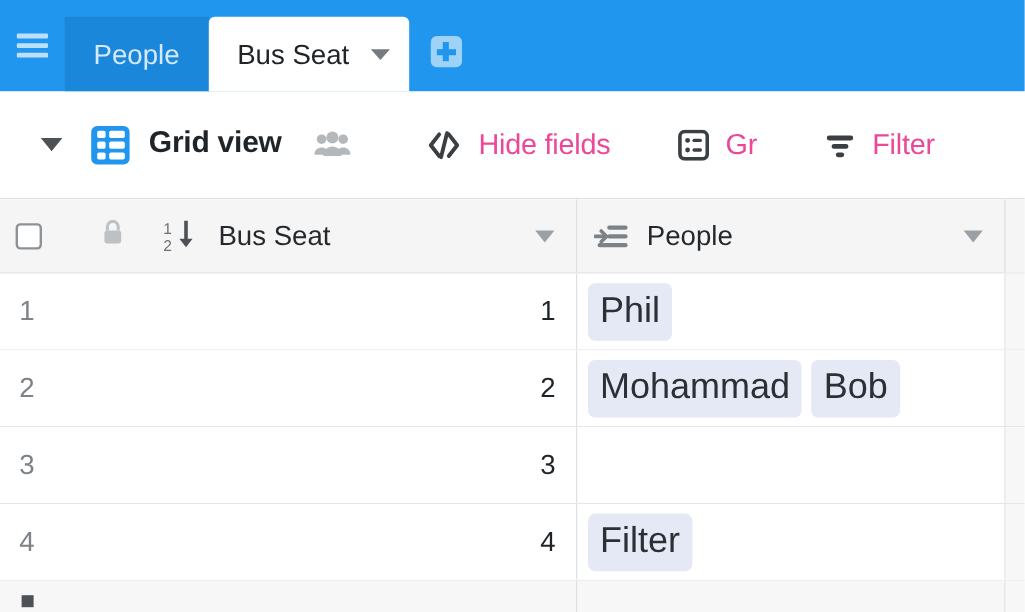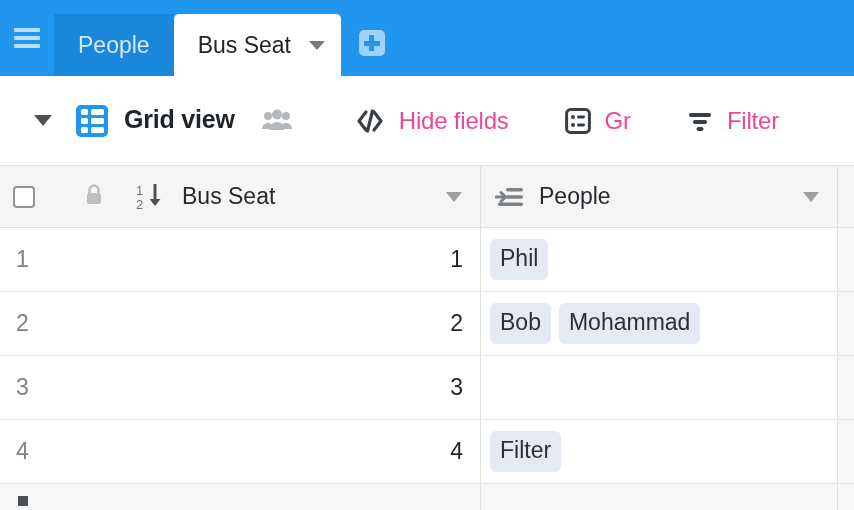--- a/index.html
+++ b/index.html
@@ -144,21 +144,21 @@
   .row { display: flex; height: 64px; border-bottom: 1px solid #e5e6e8; }
   .cell-a { width: 481px; flex: 0 0 481px; border-right: 1px solid #dfe0e2; display:flex; align-items:center; position: relative; background:#fff; }
   .cell-b { width: 357px; flex: 0 0 357px; border-right: 1px solid #dfe0e2; display:flex; align-items:center; padding-left: 9px; gap: 8px; background:#fff; }
   .cell-tail { flex: 1 1 auto; background: #f7f7f7; }
   .rownum { position: absolute; left: 16px; font-size: 23px; color: #7d8287; }
   .seatval { position: absolute; right: 17px; font-size: 23px; color: #1f2429; }
   .pill {
     background: #e4e9f5;
     border-radius: 6px;
     padding: 6px 10px 8px 10px;
-    font-size: 23px;
+    font-size: 30px;
     color: #2b3035;
     white-space: nowrap;
     cursor: pointer;
   }
   .addrow { display: flex; height: 26px; background: #f7f7f7; }
   .addrow .cell-a { background: #f7f7f7; align-items: flex-start; }
   .addrow .cell-b { background: #f7f7f7; }
   .addplus { position: absolute; left: 18px; top: 12px; width: 10px; height: 10px; background: #4d5257; }
 </style>
 </head>
@@ -305,22 +305,22 @@
             <span class="pill">Phil</span>
           </div>
           <div class="cell-tail"></div>
         </div>
         <div class="row">
           <div class="cell-a">
             <span class="rownum">2</span>
             <span class="seatval">2</span>
           </div>
           <div class="cell-b">
+            <span class="pill">Mohammad</span>
             <span class="pill">Bob</span>
-            <span class="pill">Mohammad</span>
           </div>
           <div class="cell-tail"></div>
         </div>
         <div class="row">
           <div class="cell-a">
             <span class="rownum">3</span>
             <span class="seatval">3</span>
           </div>
           <div class="cell-b"></div>
           <div class="cell-tail"></div>

